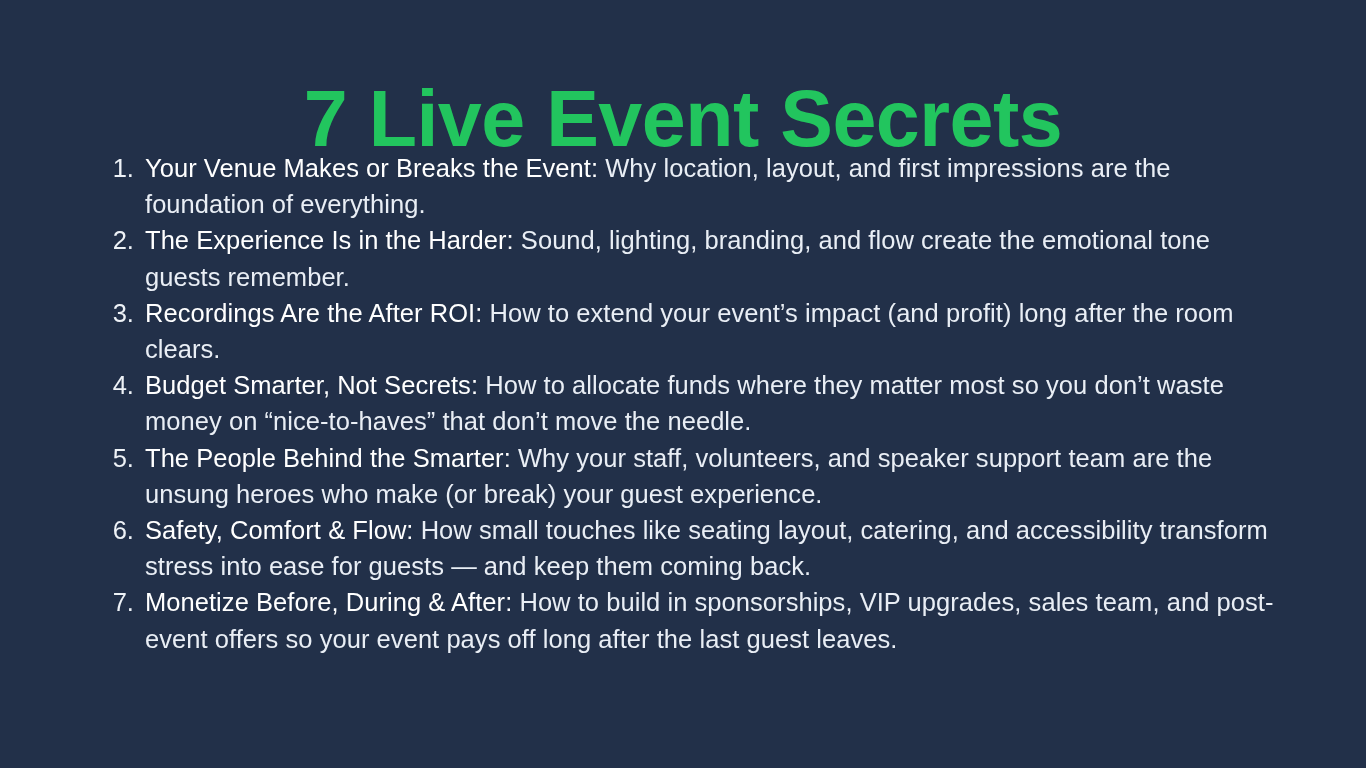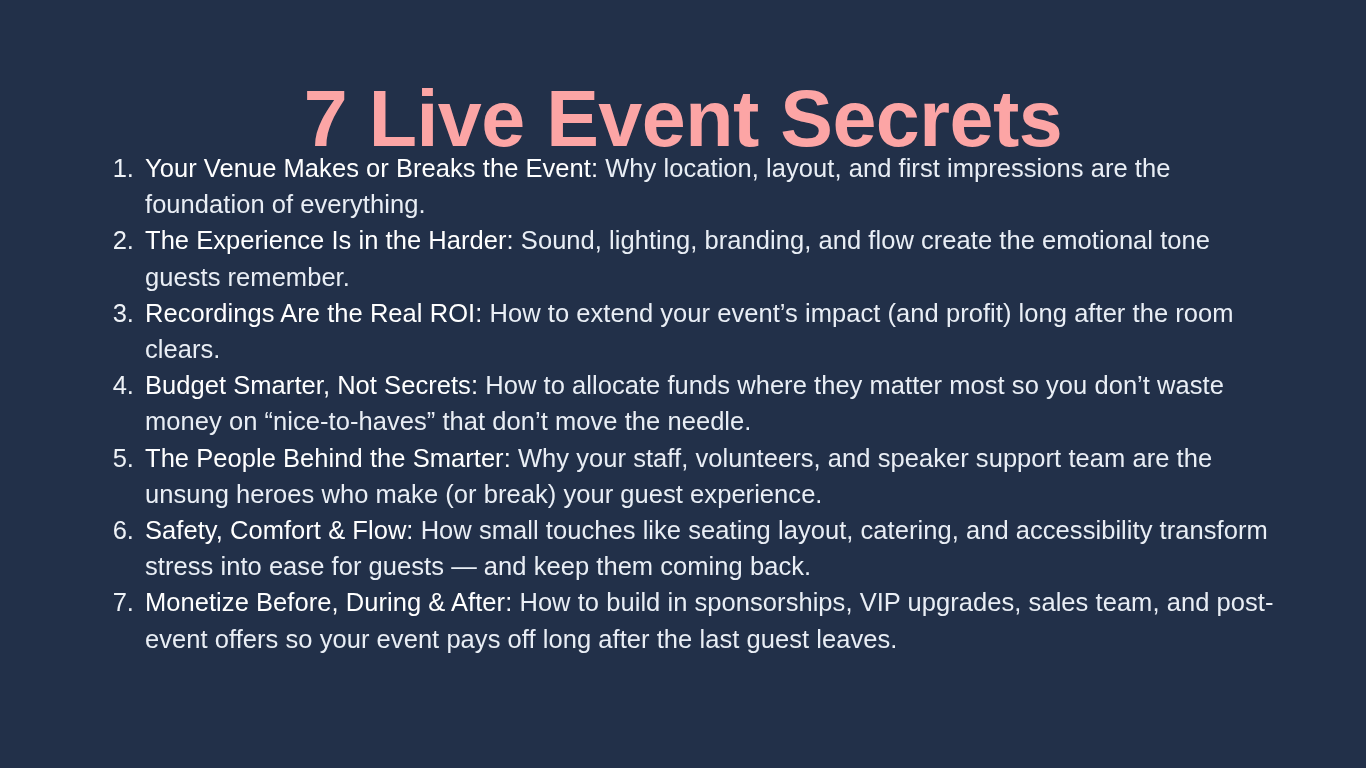--- a/index.html
+++ b/index.html
@@ -23,21 +23,21 @@
     background: #223049;
     box-sizing: border-box;
   }
 
   .slide-title {
     position: absolute;
     top: 26px;
     left: 0;
     width: 1366px;
     text-align: center;
-    color: #fca5a5;
+    color: #22c55e;
     font-family: "Liberation Sans", "DejaVu Sans", sans-serif;
     font-weight: bold;
     font-size: 79px;
     line-height: 1.0;
     letter-spacing: -0.5px;
     white-space: nowrap;
   }
 
   .secrets-list {
     position: absolute;
@@ -91,21 +91,21 @@
 
     <li class="secret-item">
       <span class="secret-number">1.</span><span class="secret-lead">Your Venue Makes or Breaks the Event:</span><span class="secret-body"> Why location, layout, and first impressions are the foundation of everything.</span>
     </li>
 
     <li class="secret-item">
       <span class="secret-number">2.</span><span class="secret-lead">The Experience Is in the Harder:</span><span class="secret-body"> Sound, lighting, branding, and flow create the emotional tone guests remember.</span>
     </li>
 
     <li class="secret-item">
-      <span class="secret-number">3.</span><span class="secret-lead">Recordings Are the Real ROI:</span><span class="secret-body"> How to extend your event’s impact (and profit) long after the room clears.</span>
+      <span class="secret-number">3.</span><span class="secret-lead">Recordings Are the After ROI:</span><span class="secret-body"> How to extend your event’s impact (and profit) long after the room clears.</span>
     </li>
 
     <li class="secret-item">
       <span class="secret-number">4.</span><span class="secret-lead">Budget Smarter, Not Secrets:</span><span class="secret-body"> How to allocate funds where they matter most so you don’t waste money on “nice-to-haves” that don’t move the needle.</span>
     </li>
 
     <li class="secret-item">
       <span class="secret-number">5.</span><span class="secret-lead">The People Behind the Smarter:</span><span class="secret-body"> Why your staff, volunteers, and speaker support team are the unsung heroes who make (or break) your guest experience.</span>
     </li>
 

